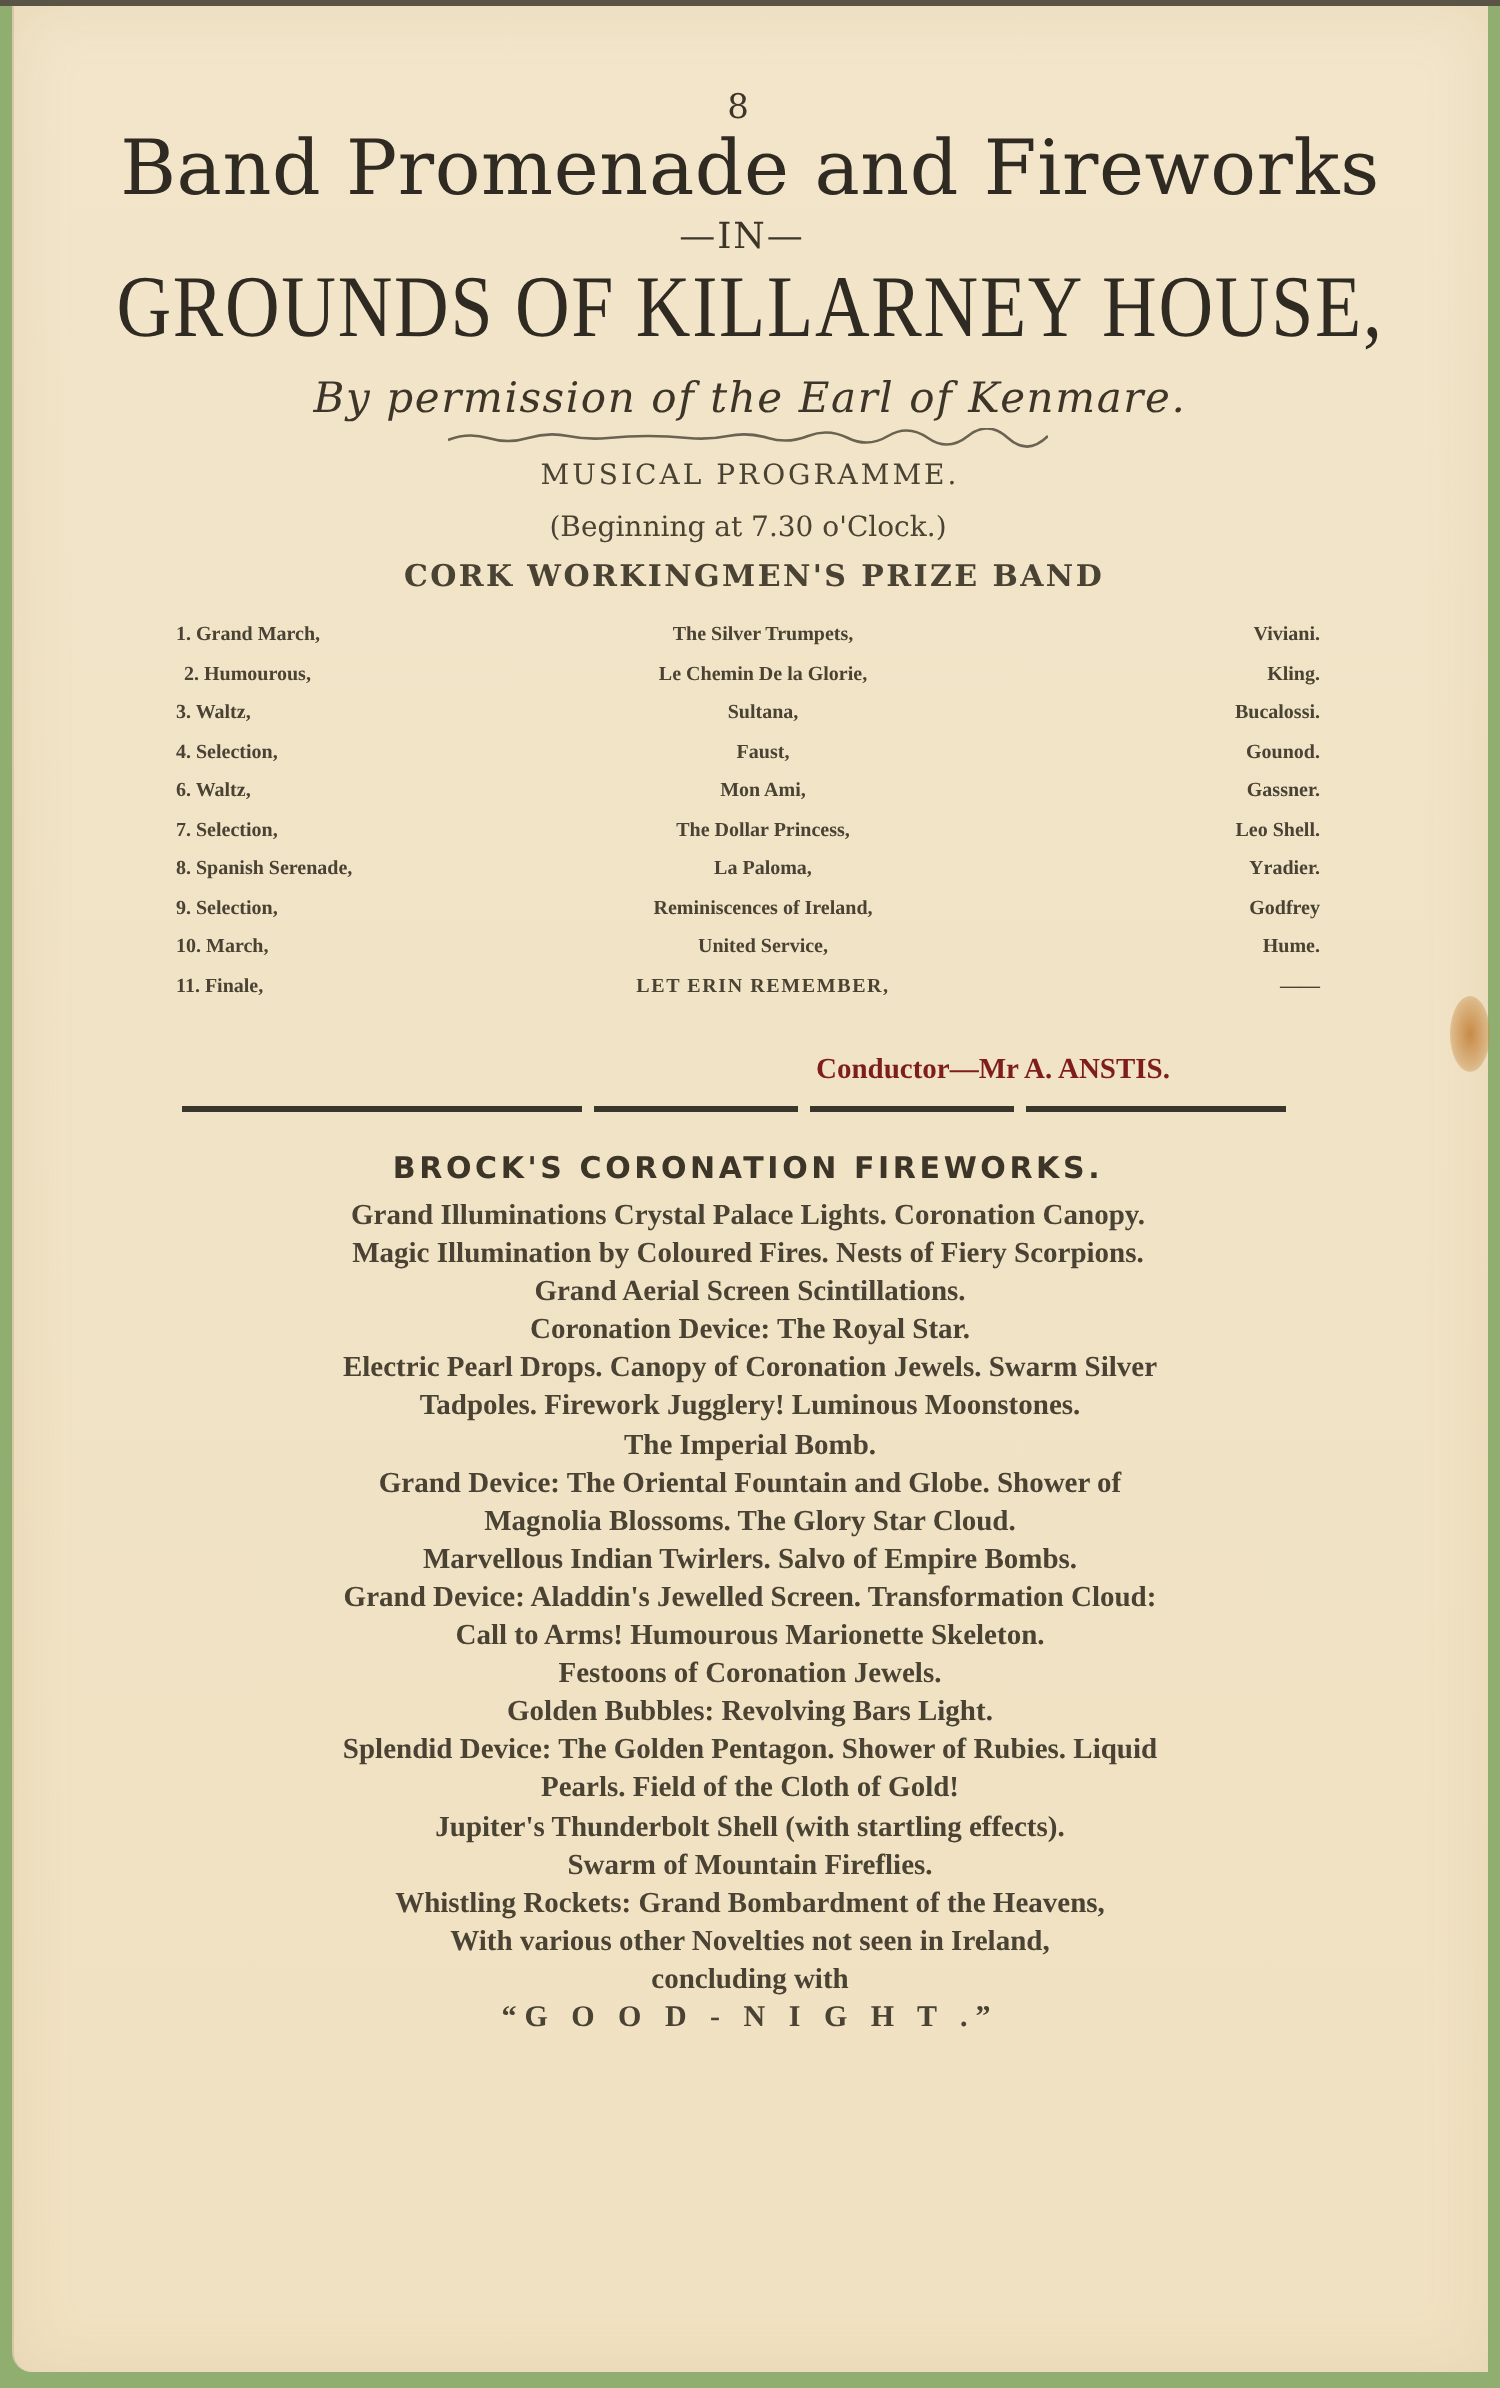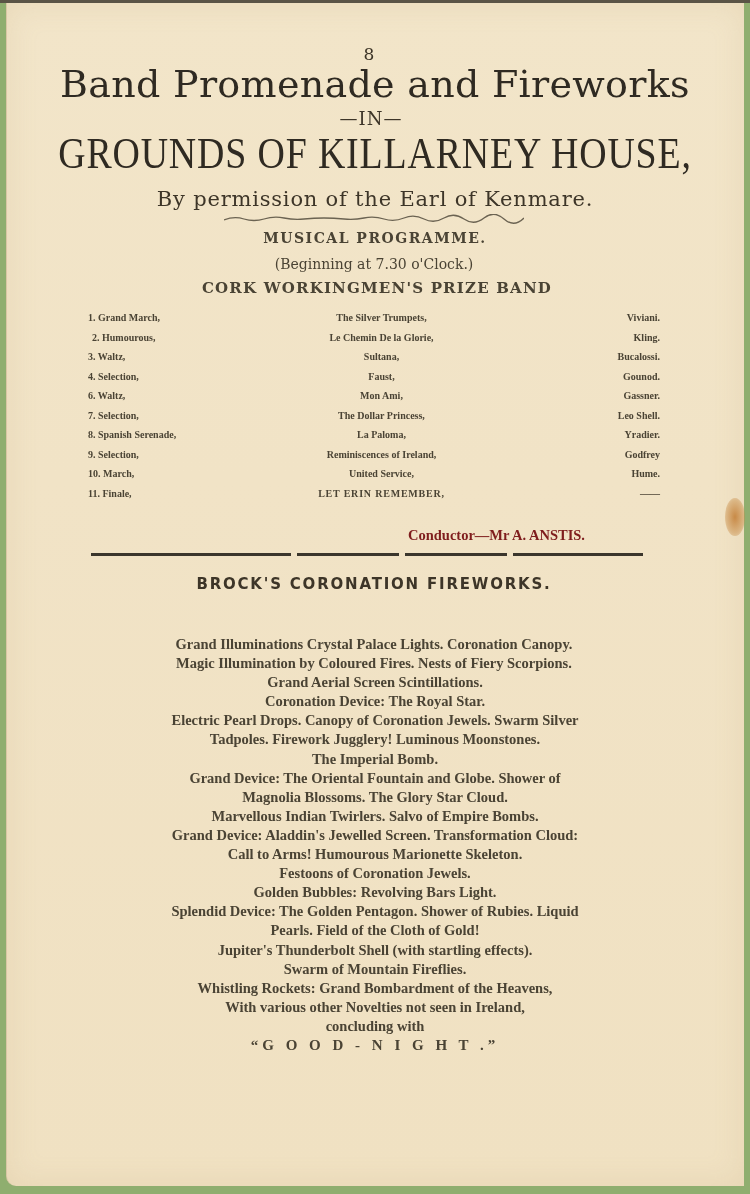--- a/index.html
+++ b/index.html
@@ -21,39 +21,39 @@
       border-radius: 50%; }
     .txt { position: absolute; left: 0; width: 750px; text-align: center; color: #3d3528; white-space: nowrap; }
     .serif { font-family: "DejaVu Serif", "Liberation Serif", serif; }
     .lserif { font-family: "Liberation Serif", "DejaVu Serif", serif; }
     .sans { font-family: "DejaVu Sans", "Liberation Sans", sans-serif; }
 
     #page-num { top: 44px; font-size: 17px; left: -6px; }
     #title { top: 62px; font-size: 38px; letter-spacing: 0.3px; color:#2f2a22; }
     #in-line { top: 108px; font-size: 18px; letter-spacing: 1px; left:-4px;}
     #venue { top: 128px; font-size: 44px; color:#2f2a22; transform: scaleX(0.86); transform-origin: 375px 0; letter-spacing: 1px; font-family: "Liberation Serif", serif; font-weight: 400; }
-    #permission { top: 187px; font-size: 21px; letter-spacing: 0.8px; }
+    #permission { top: 187px; font-size: 21px; letter-spacing: 0.8px; font-style: italic; }
     #wavy { position:absolute; left: 224px; top: 214px; width: 300px; height: 10px; }
-    #prog-head { top: 230px; font-size: 14px; letter-spacing: 1.5px; left:0; font-weight:bold; color:#4a4334;}
+    #prog-head { top: 230px; font-size: 14px; letter-spacing: 1.5px; left:0; font-weight:normal; color:#4a4334;}
     #beginning { top: 256px; font-size: 14px; font-weight: normal; color:#4a4334; left:-1px;}
     #band { top: 279px; font-size: 15px; letter-spacing: 1.2px; font-weight: bold; color:#4a4334; left:2px;}
 
     .prog { position:absolute; left: 88px; top: 312px; width: 572px; }
     .prow { position: relative; height: 19.5px; font-size: 10px; font-weight: bold; color:#4a4334; }
     .prow .num-type { position:absolute; left:0; top:0; }
     .prow .piece { position:absolute; left:186px; width: 215px; text-align:center; top:0; }
     .prow .composer { position:absolute; right:0; top:0; }
     .prow.last .piece { letter-spacing: 0.8px; }
 
     #conductor { position:absolute; left: 408px; top: 527px; font-size: 14.5px; font-weight: bold; color:#7f1d1d; }
     .rules { position:absolute; left: 91px; top: 553px; width: 552px; height: 5px; }
     .rules span { position:absolute; top:0; height:3px; background:#3b362c; }
 
     #fw-head { top: 575px; font-size: 15px; letter-spacing: 1.8px; font-weight: bold; color:#3d3528; left:-1px;}
-    .fw { position:absolute; left:0; top: 636px; width: 750px; }
+    .fw { position:absolute; left:0; top: 600px; width: 750px; }
     .fw .ln { height: 19.1px; font-size: 14.5px; font-weight:bold; color:#4a4334; text-align:center; white-space:nowrap; }
     #goodnight { letter-spacing: 4px; font-size: 15px; }
     .bottom-green { position:absolute; left:30px; top:1186px; width:720px; height:8px; background:#8fae6f; }
   </style>
 </head>
 <body>
 
 <div class="topbar"></div>
 <div class="page"></div>
 <div class="stain"></div>

